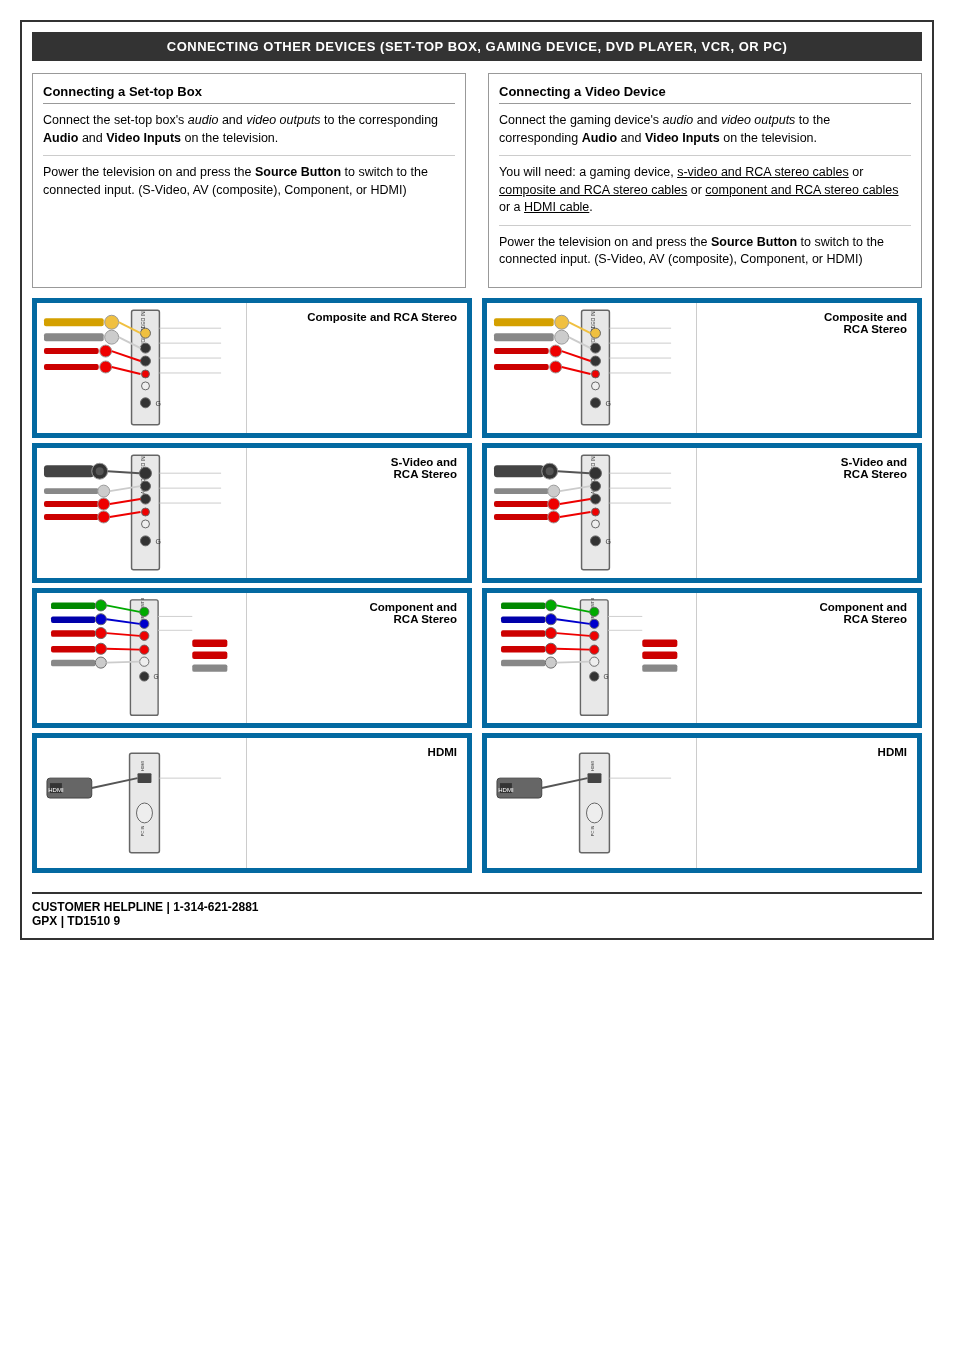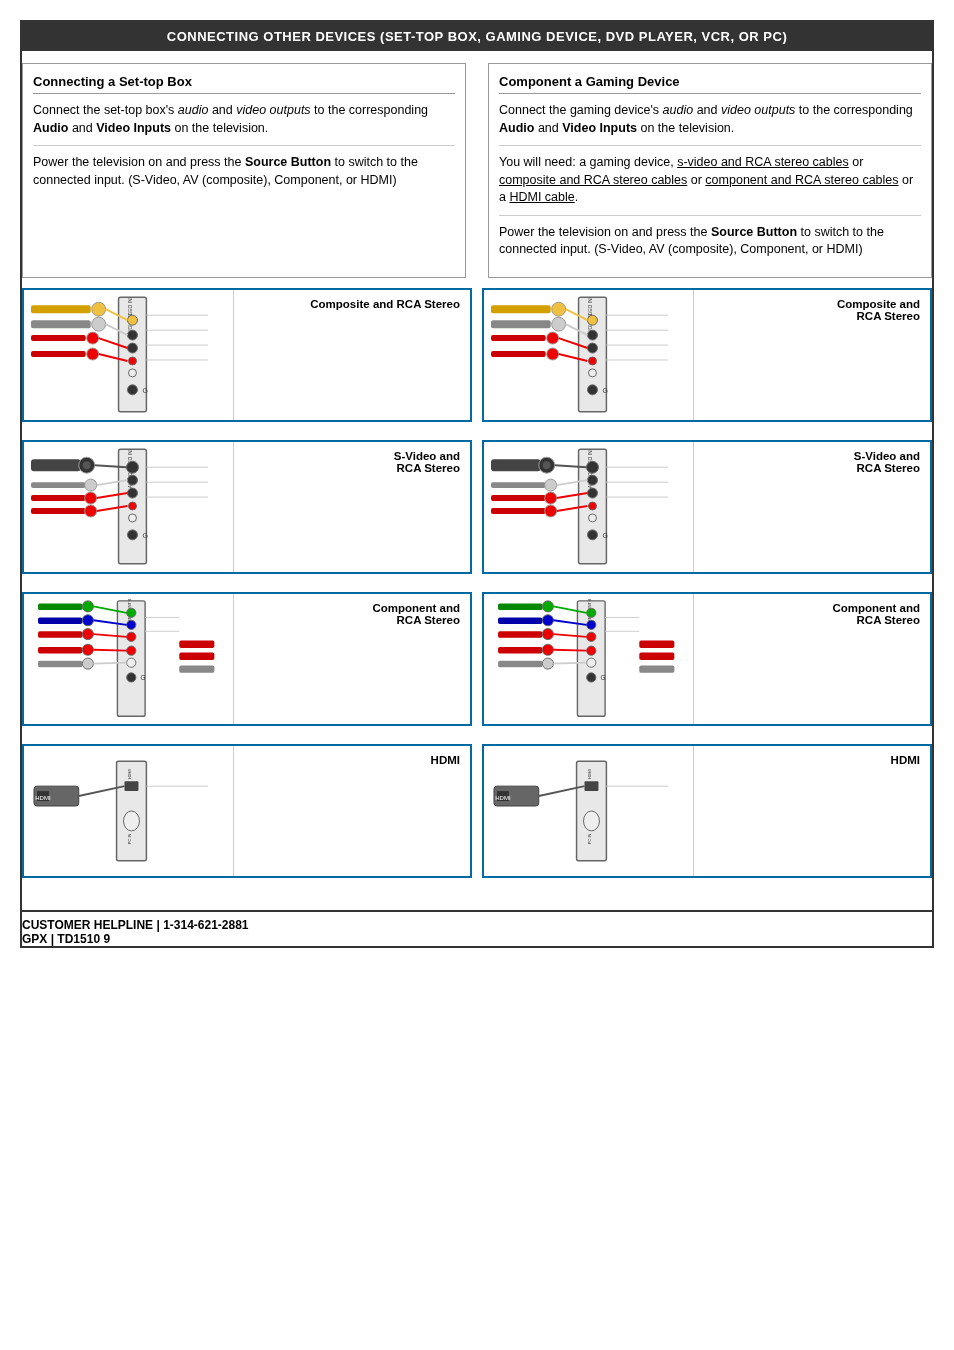--- a/index.html
+++ b/index.html
@@ -7,20 +7,21 @@
       font-family: Arial, sans-serif;
       font-size: 13px;
       background: #fff;
       color: #000;
       width: 954px;
       min-height: 1350px;
       padding: 20px;
     }
     .page-container {
       border: 2px solid #333;
+      padding: 10px;
       width: 100%;
     }
     .main-header {
       background: #333;
       color: #fff;
       text-align: center;
       font-weight: bold;
       font-size: 13px;
       padding: 7px 10px;
       letter-spacing: 0.5px;
@@ -58,23 +59,23 @@
     
     .diagrams-section {
       display: flex;
       gap: 10px;
       margin-top: 10px;
     }
     .diagram-col {
       flex: 1;
     }
     .diagram-box {
-      border: 2px solid #0369a1;
-      display: flex;
-      margin-bottom: 18px;
+      border: 5px solid #0369a1;
+      display: flex;
+      margin-bottom: 5px;
       min-height: 130px;
       position: relative;
     }
     .diagram-left {
       width: 210px;
       min-width: 210px;
       display: flex;
       align-items: center;
       justify-content: center;
       padding: 5px;
@@ -128,21 +129,21 @@
       <div class="col-header">Connecting a Set-top Box</div>
       <p class="separator">
         Connect the set-top box's <em>audio</em> and <em>video outputs</em> to the corresponding <strong>Audio</strong> and <strong>Video Inputs</strong> on the television.
       </p>
       <p>
         Power the television on and press the <strong>Source Button</strong> to switch to the connected input. (S-Video, AV (composite), Component, or HDMI)
       </p>
     </div>
 
     <div class="col">
-      <div class="col-header">Component a Gaming Device</div>
+      <div class="col-header">Connecting a Video Device</div>
       <p class="separator">
         Connect the gaming device's <em>audio</em> and <em>video outputs</em> to the corresponding <strong>Audio</strong> and <strong>Video Inputs</strong> on the television.
       </p>
       <p class="separator">
         <span>You will need: a gaming device, <u>s-video and RCA stereo cables</u> or <u>composite and RCA stereo cables</u> or <u>component and RCA stereo cables</u> or a <u>HDMI cable</u>.</span>
       </p>
       <p>
         Power the television on and press the <strong>Source Button</strong> to switch to the connected input. (S-Video, AV (composite), Component, or HDMI)
       </p>
     </div>

